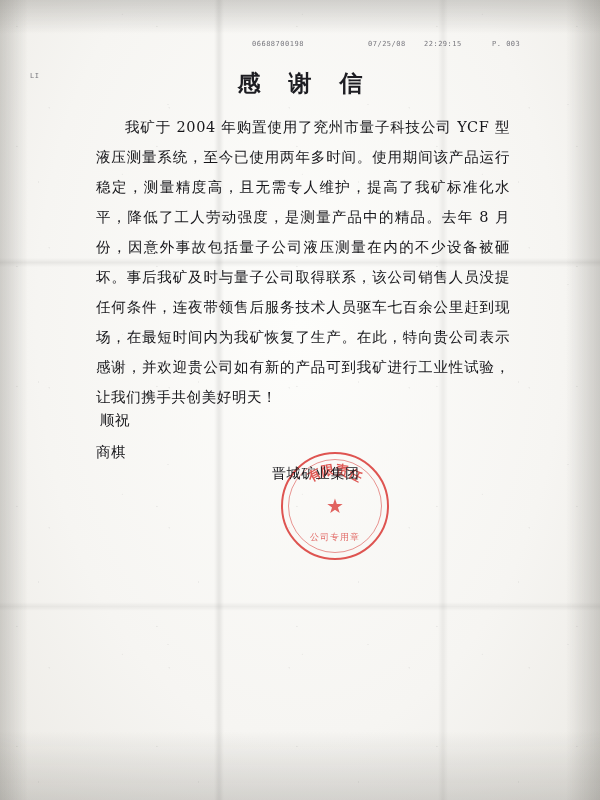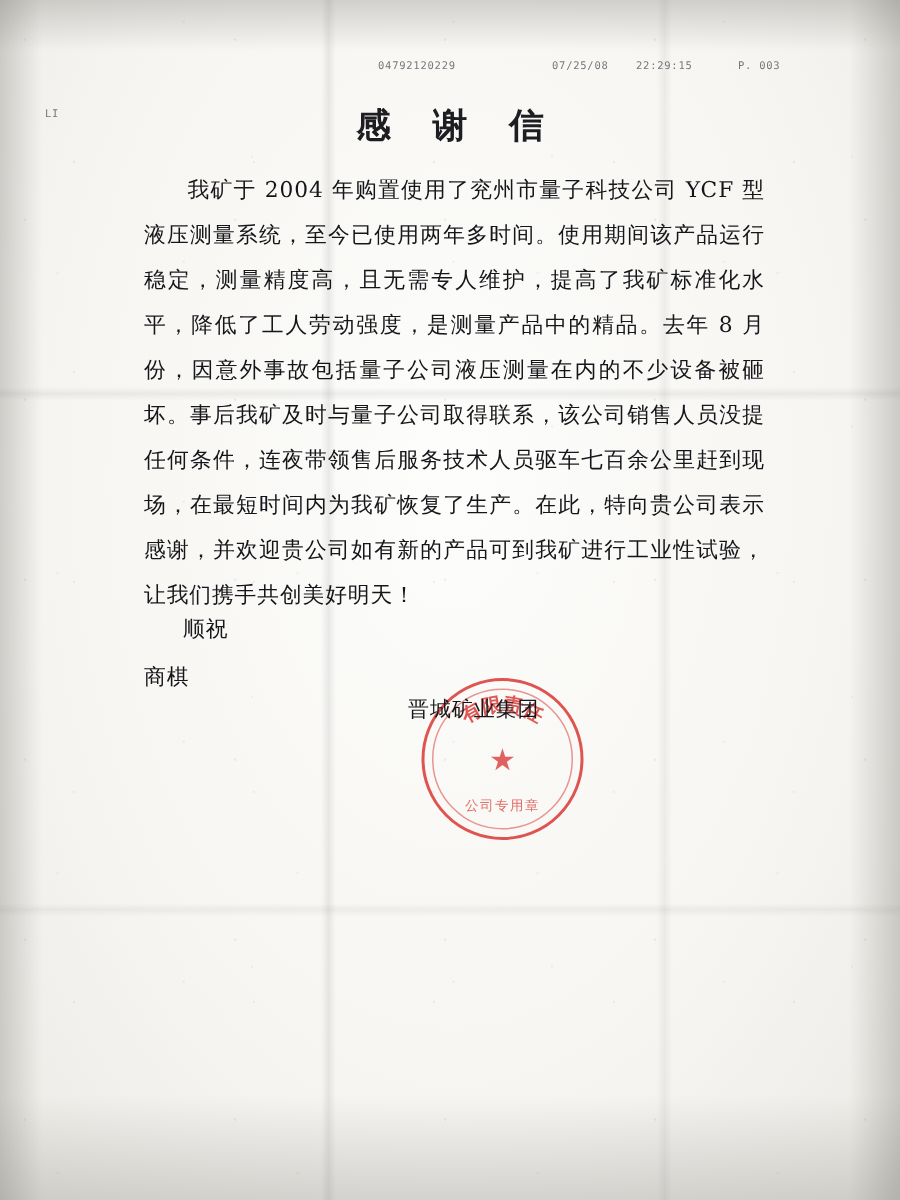--- a/index.html
+++ b/index.html
@@ -111,21 +111,21 @@
     top: 404px;
     left: 96px;
     width: 414px;
     font-family: "DejaVu Serif", serif;
     font-size: 14.5px;
     line-height: 32px;
     color: #16161a;
     letter-spacing: 0.6px;
   }
   #closing .salute {
-    margin-left: 26px;
+    margin-left: 4px;
   }
   #closing .wish {
   }
 
   #signature-block {
     position: absolute;
     top: 458px;
     left: 272px;
     width: 230px;
     font-family: Liberation Mono, monospace;
@@ -256,21 +256,21 @@
     background-size: 140px 120px, 180px 160px, 120px 140px, 200px 180px, 160px 200px;
   }
 </style>
 </head>
 <body>
 
 <div id="page">
 
   <div id="fax-header">
     <span class="hdr-id">LI</span>
-    <span class="hdr-num">04792120229</span>
+    <span class="hdr-num">06688700198</span>
     <span class="hdr-date">07/25/08</span>
     <span class="hdr-time">22:29:15</span>
     <span class="hdr-page">P. 003</span>
   </div>
 
   <div id="doc">
 
     <div id="doc-title">感 谢 信</div>
 
     <div id="letter-body">

